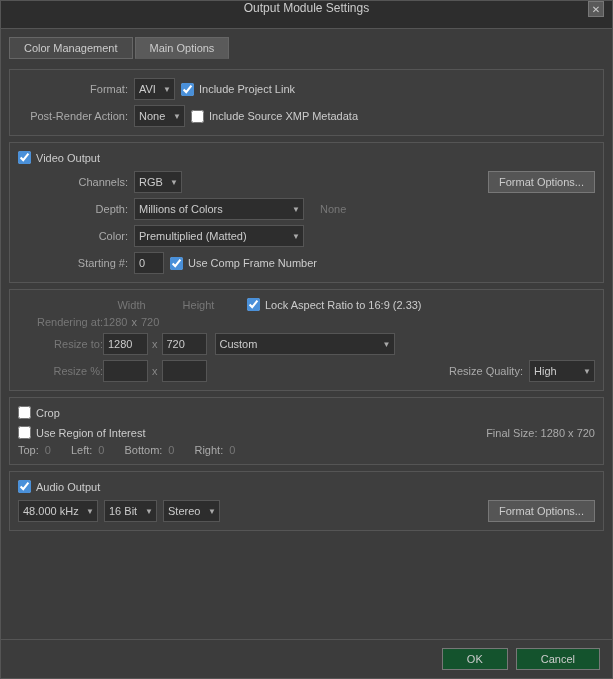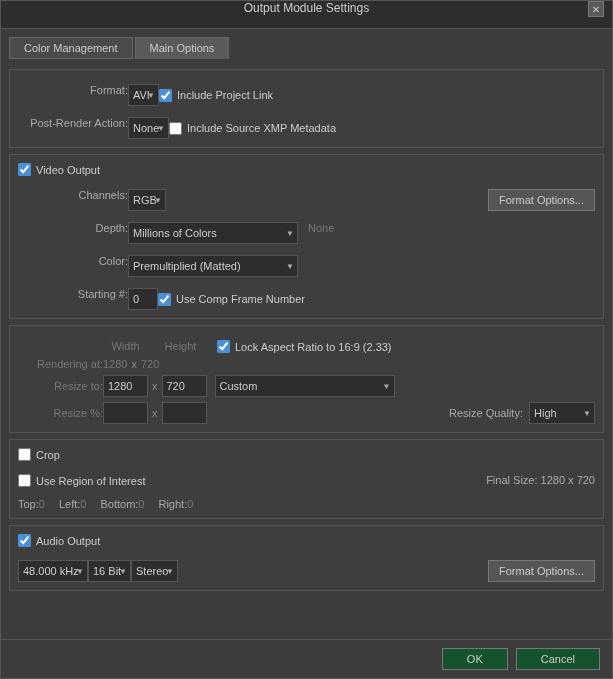--- a/index.html
+++ b/index.html
@@ -77,21 +77,22 @@
     .panel-section {
       background: #3e3e3e;
       border: 1px solid #555;
       padding: 8px;
       display: flex;
       flex-direction: column;
       gap: 5px;
     }
     .row {
       display: flex;
-      margin-top: 6px;
+      align-items: center;
+      gap: 6px;
     }
     .label {
       color: #aaa;
       text-align: right;
     }
     .label-wide { width: 110px; }
     select {
       background: #2d2d2d;
       border: 1px solid #555;
       color: #ccc;
@@ -111,21 +112,21 @@
     }
     .select-wrapper::after {
       content: '▼';
       font-size: 8px;
       color: #aaa;
       position: absolute;
       right: 4px;
       pointer-events: none;
     }
     .select-wrapper select {
-      padding-right: 8px;
+      padding-right: 18px;
     }
     .btn {
       background: #555;
       border: 1px solid #777;
       color: #ccc;
       padding: 3px 10px;
       font-size: 11px;
       cursor: pointer;
       height: 22px;
       white-space: nowrap;

